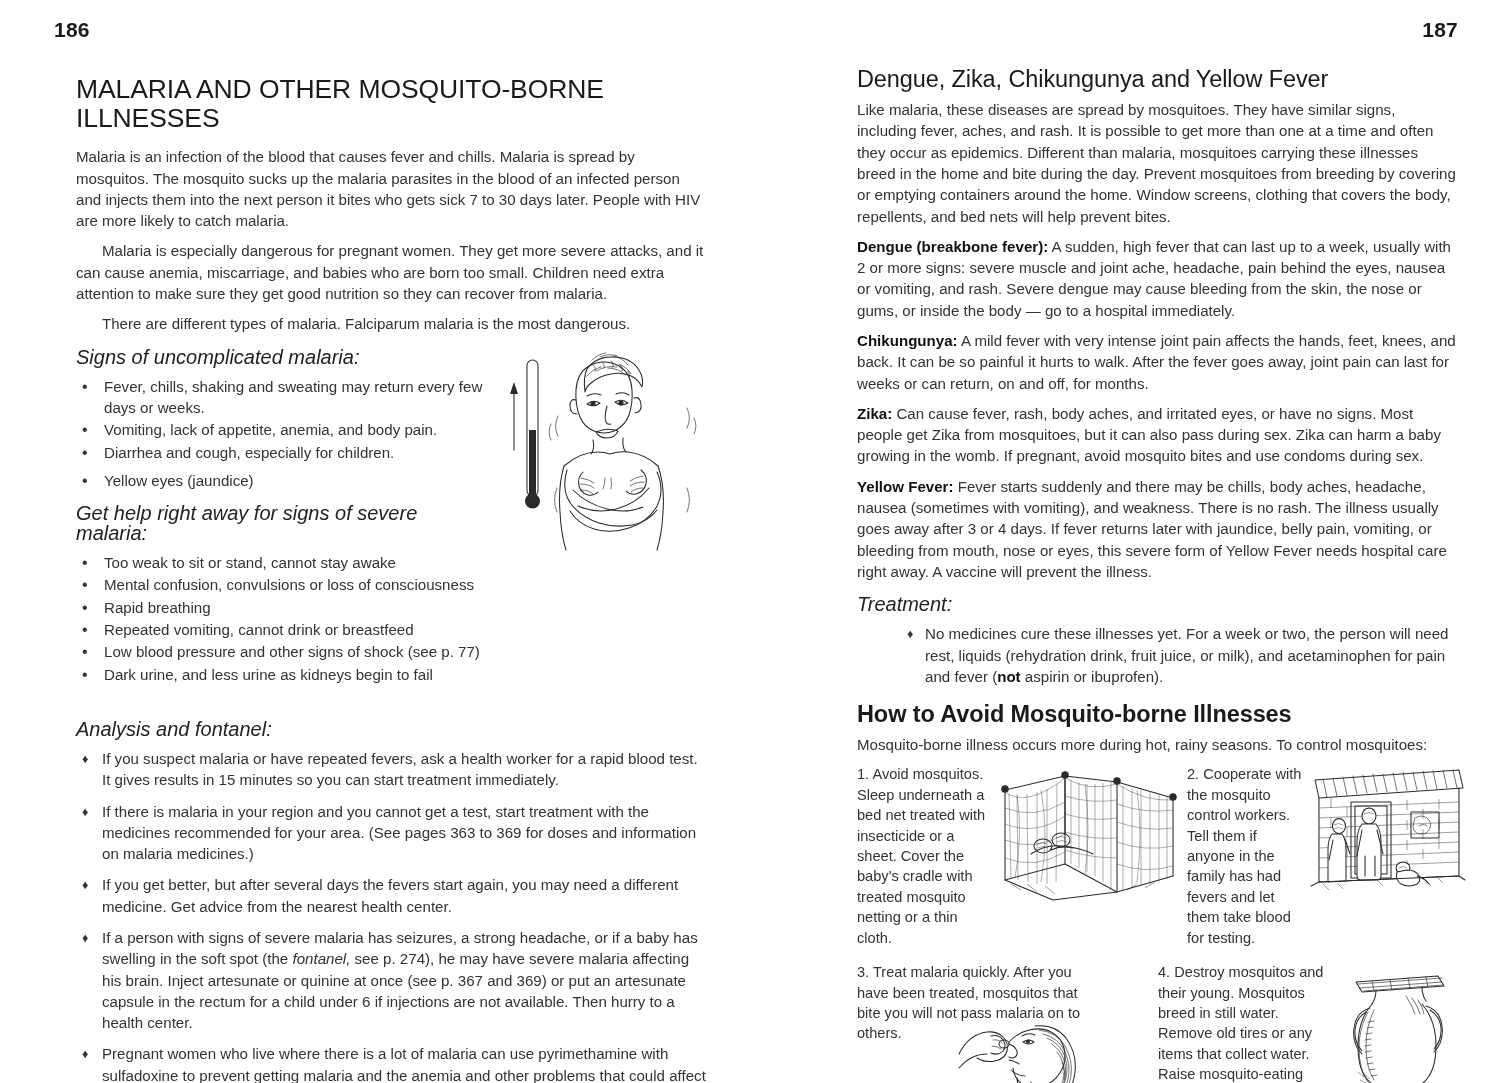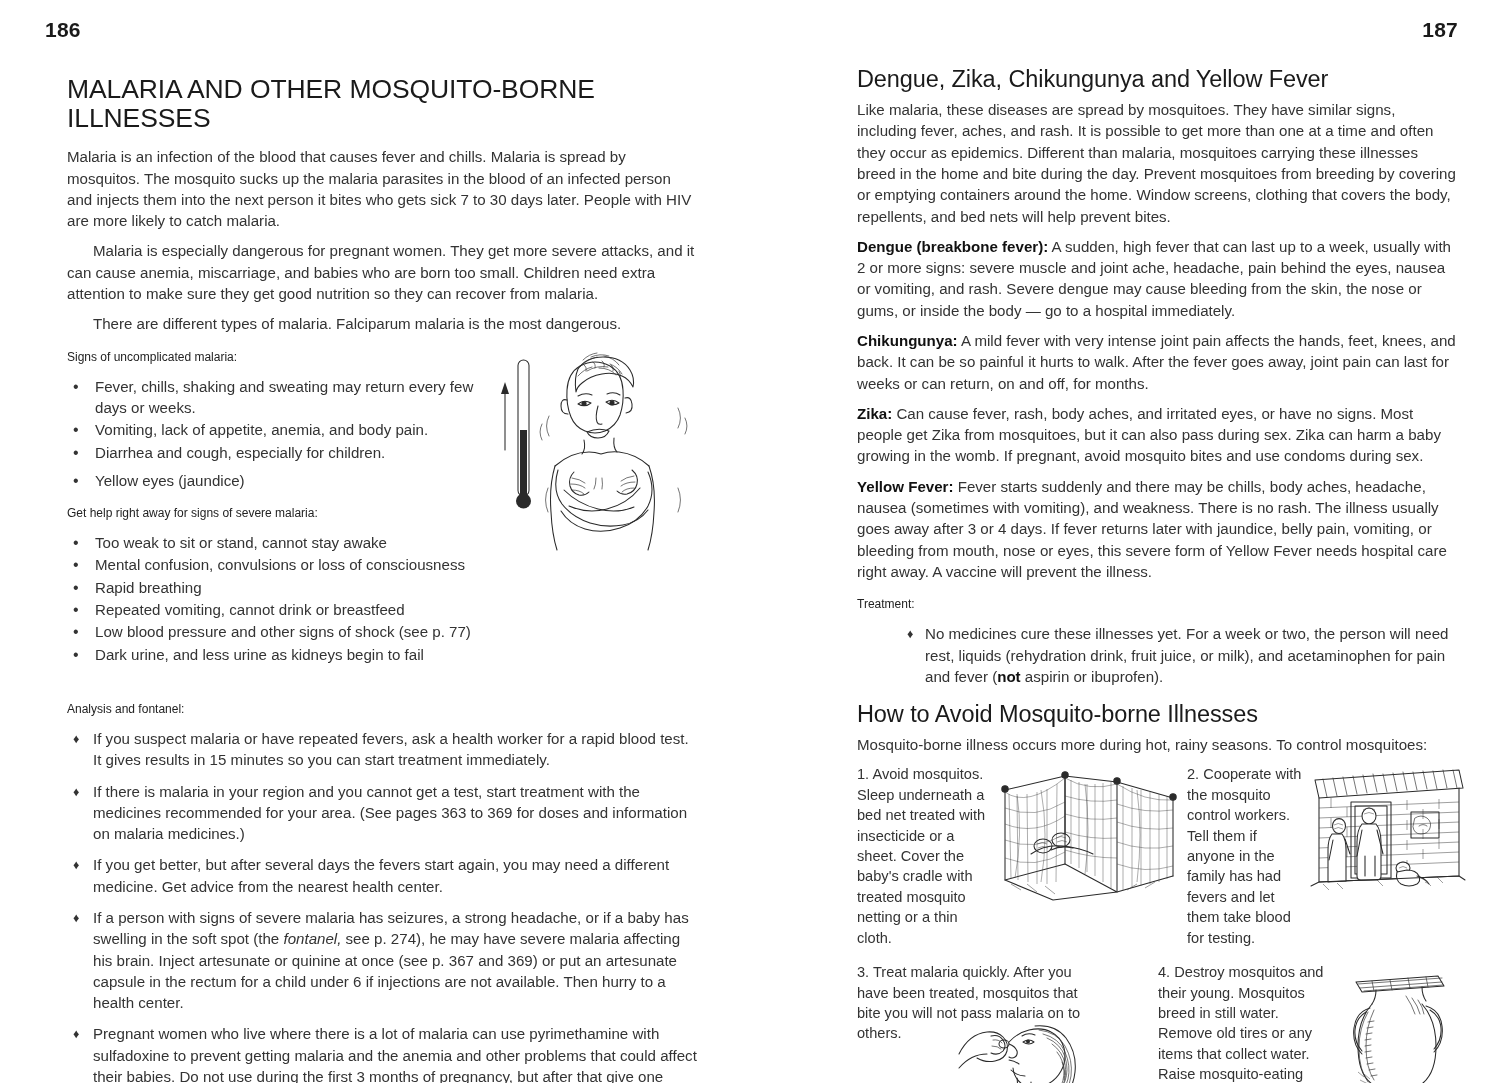--- a/index.html
+++ b/index.html
@@ -21,21 +21,21 @@
     width: 1500px;
     height: 1083px;
     box-sizing: border-box;
   }
   .page {
     position: absolute;
     top: 0;
     height: 1083px;
     box-sizing: border-box;
   }
-  .page-left  { left: 7px;    width: 750px; padding: 18px 60px 0 38px; }
+  .page-left  { left: 16px;    width: 750px; padding: 18px 60px 0 38px; }
   .page-right { left: 750px; width: 750px; padding: 18px 42px 0 107px; }
 
   .folio {
     font-size: 21px;
     font-weight: bold;
     color: #1a1a1a;
     letter-spacing: 0.2px;
     height: 30px;
   }
   .folio-right { text-align: right; }
@@ -49,36 +49,37 @@
     line-height: 1.1;
   }
   h2.sub-title {
     font-size: 23.5px;
     font-weight: normal;
     color: #1a1a1a;
     margin: 18px 0 6px 0;
     letter-spacing: -0.1px;
     line-height: 1.15;
   }
-  h2.sub-title.tight { margin-top: 14px; }
+  h2.sub-title.tight { margin-top: 14px; font-weight: bold; }
 
   p.body {
     font-size: 15.1px;
     line-height: 21.3px;
     margin: 0 0 9px 0;
     color: #333;
   }
   p.body.indent { text-indent: 26px; }
   .col-left p.body { margin-left: 22px; }
 
   .lead { font-weight: bold; color: #111; }
   em, .ital { font-style: italic; }
 
   h3.run-head {
-    font-size: 12px;
+    font-size: 20px;
+    font-style: italic;
     font-weight: normal;
     color: #222;
     margin: 12px 0 9px 22px;
     line-height: 20px;
   }
   .col-right h3.run-head { margin-left: 0; }
 
   ul.list {
     list-style: none;
     margin: 0 0 6px 0;

